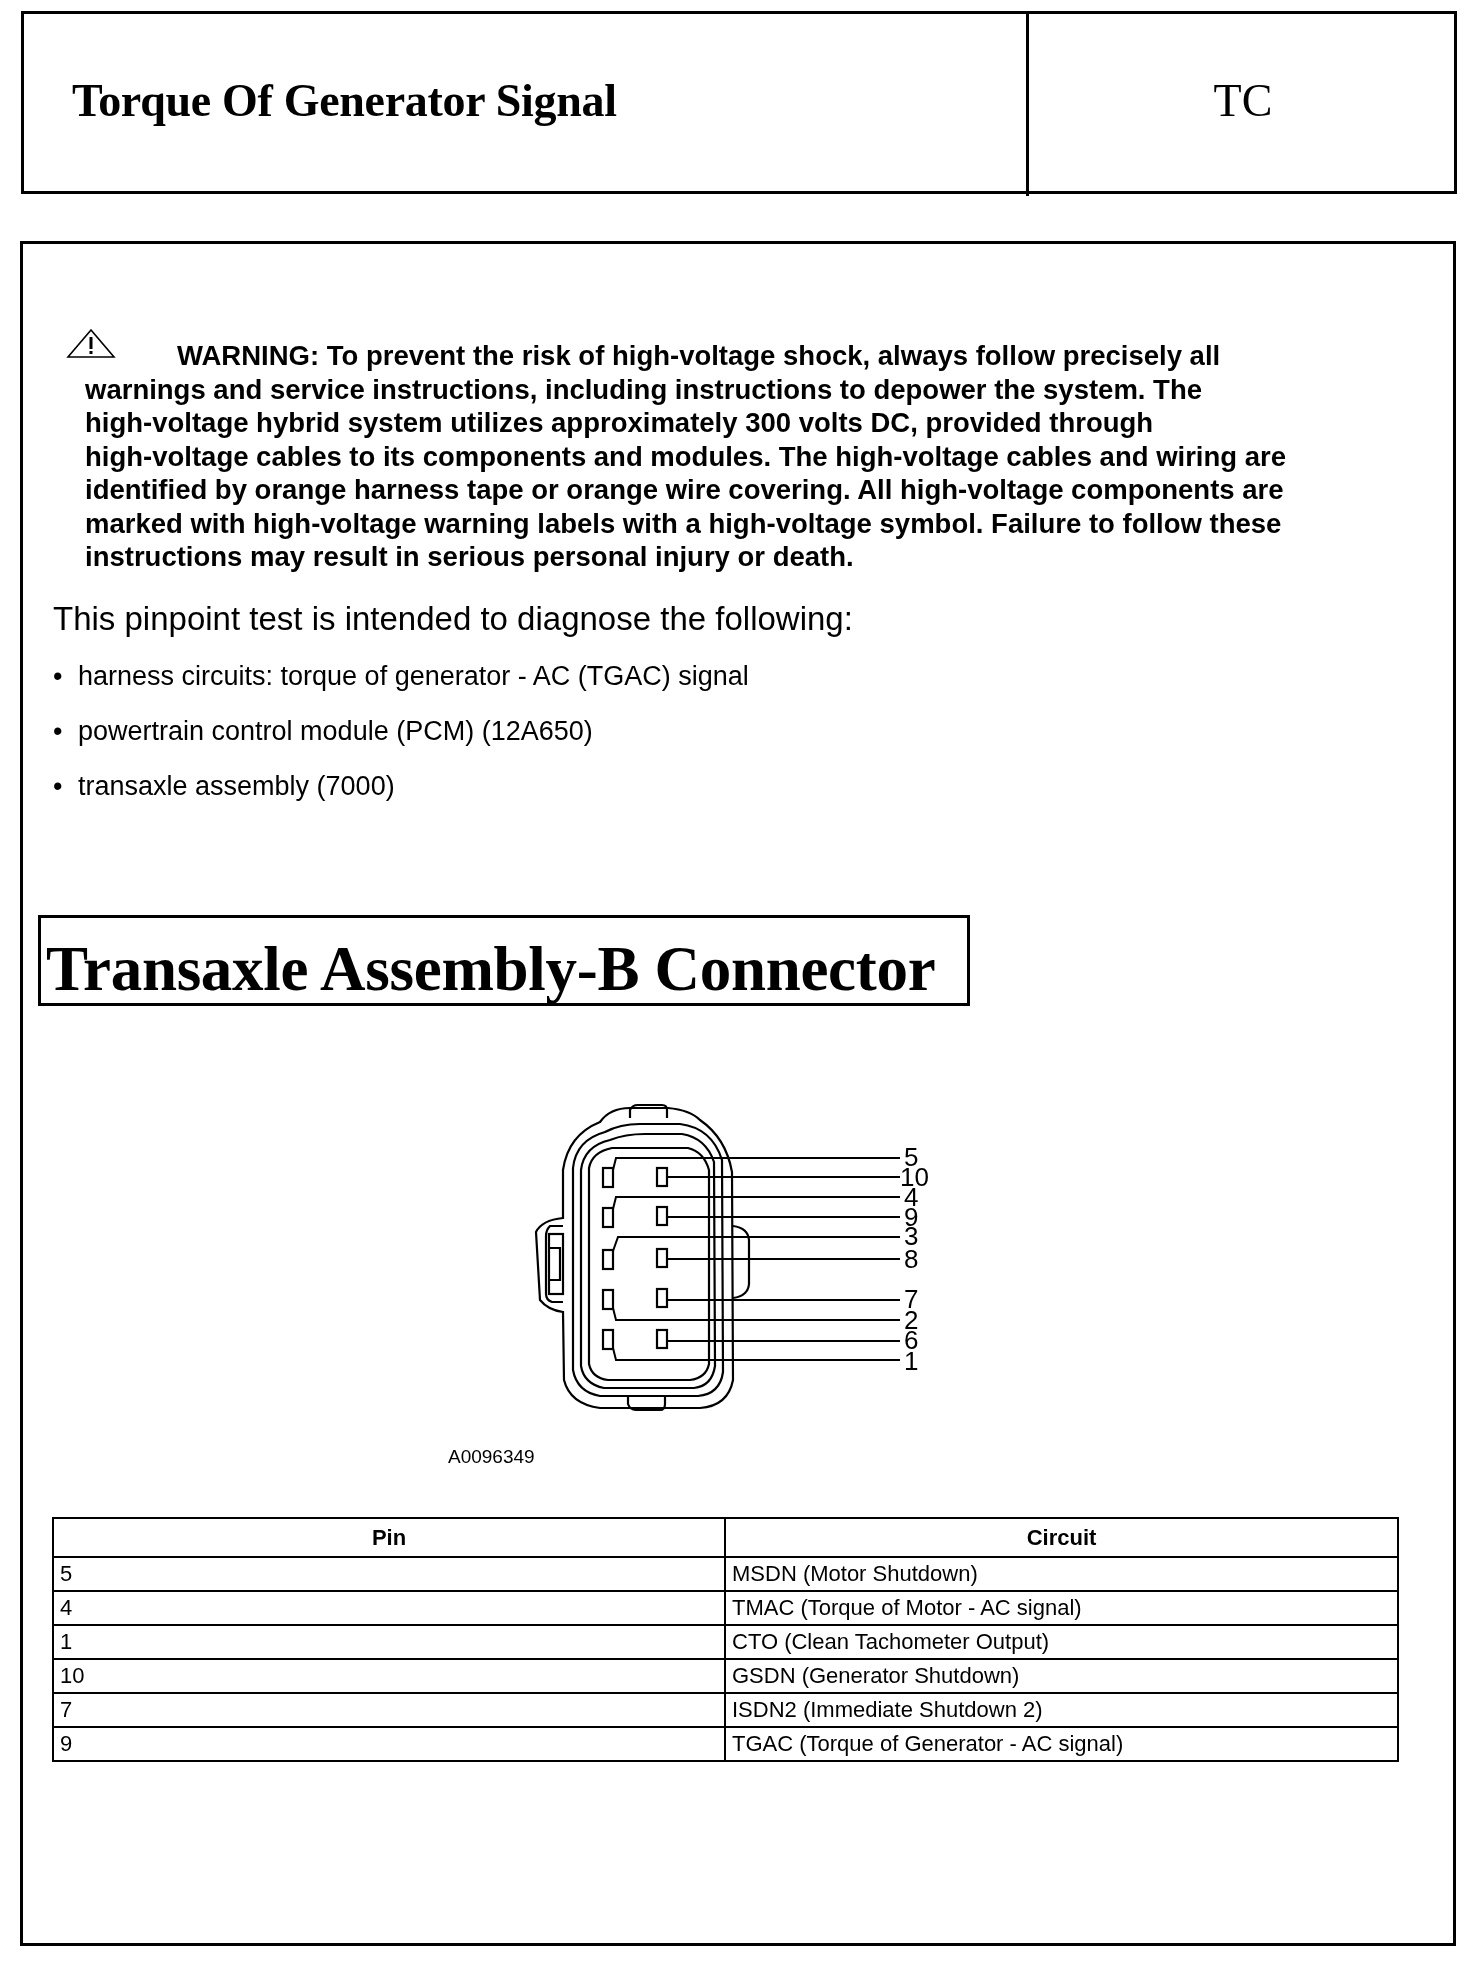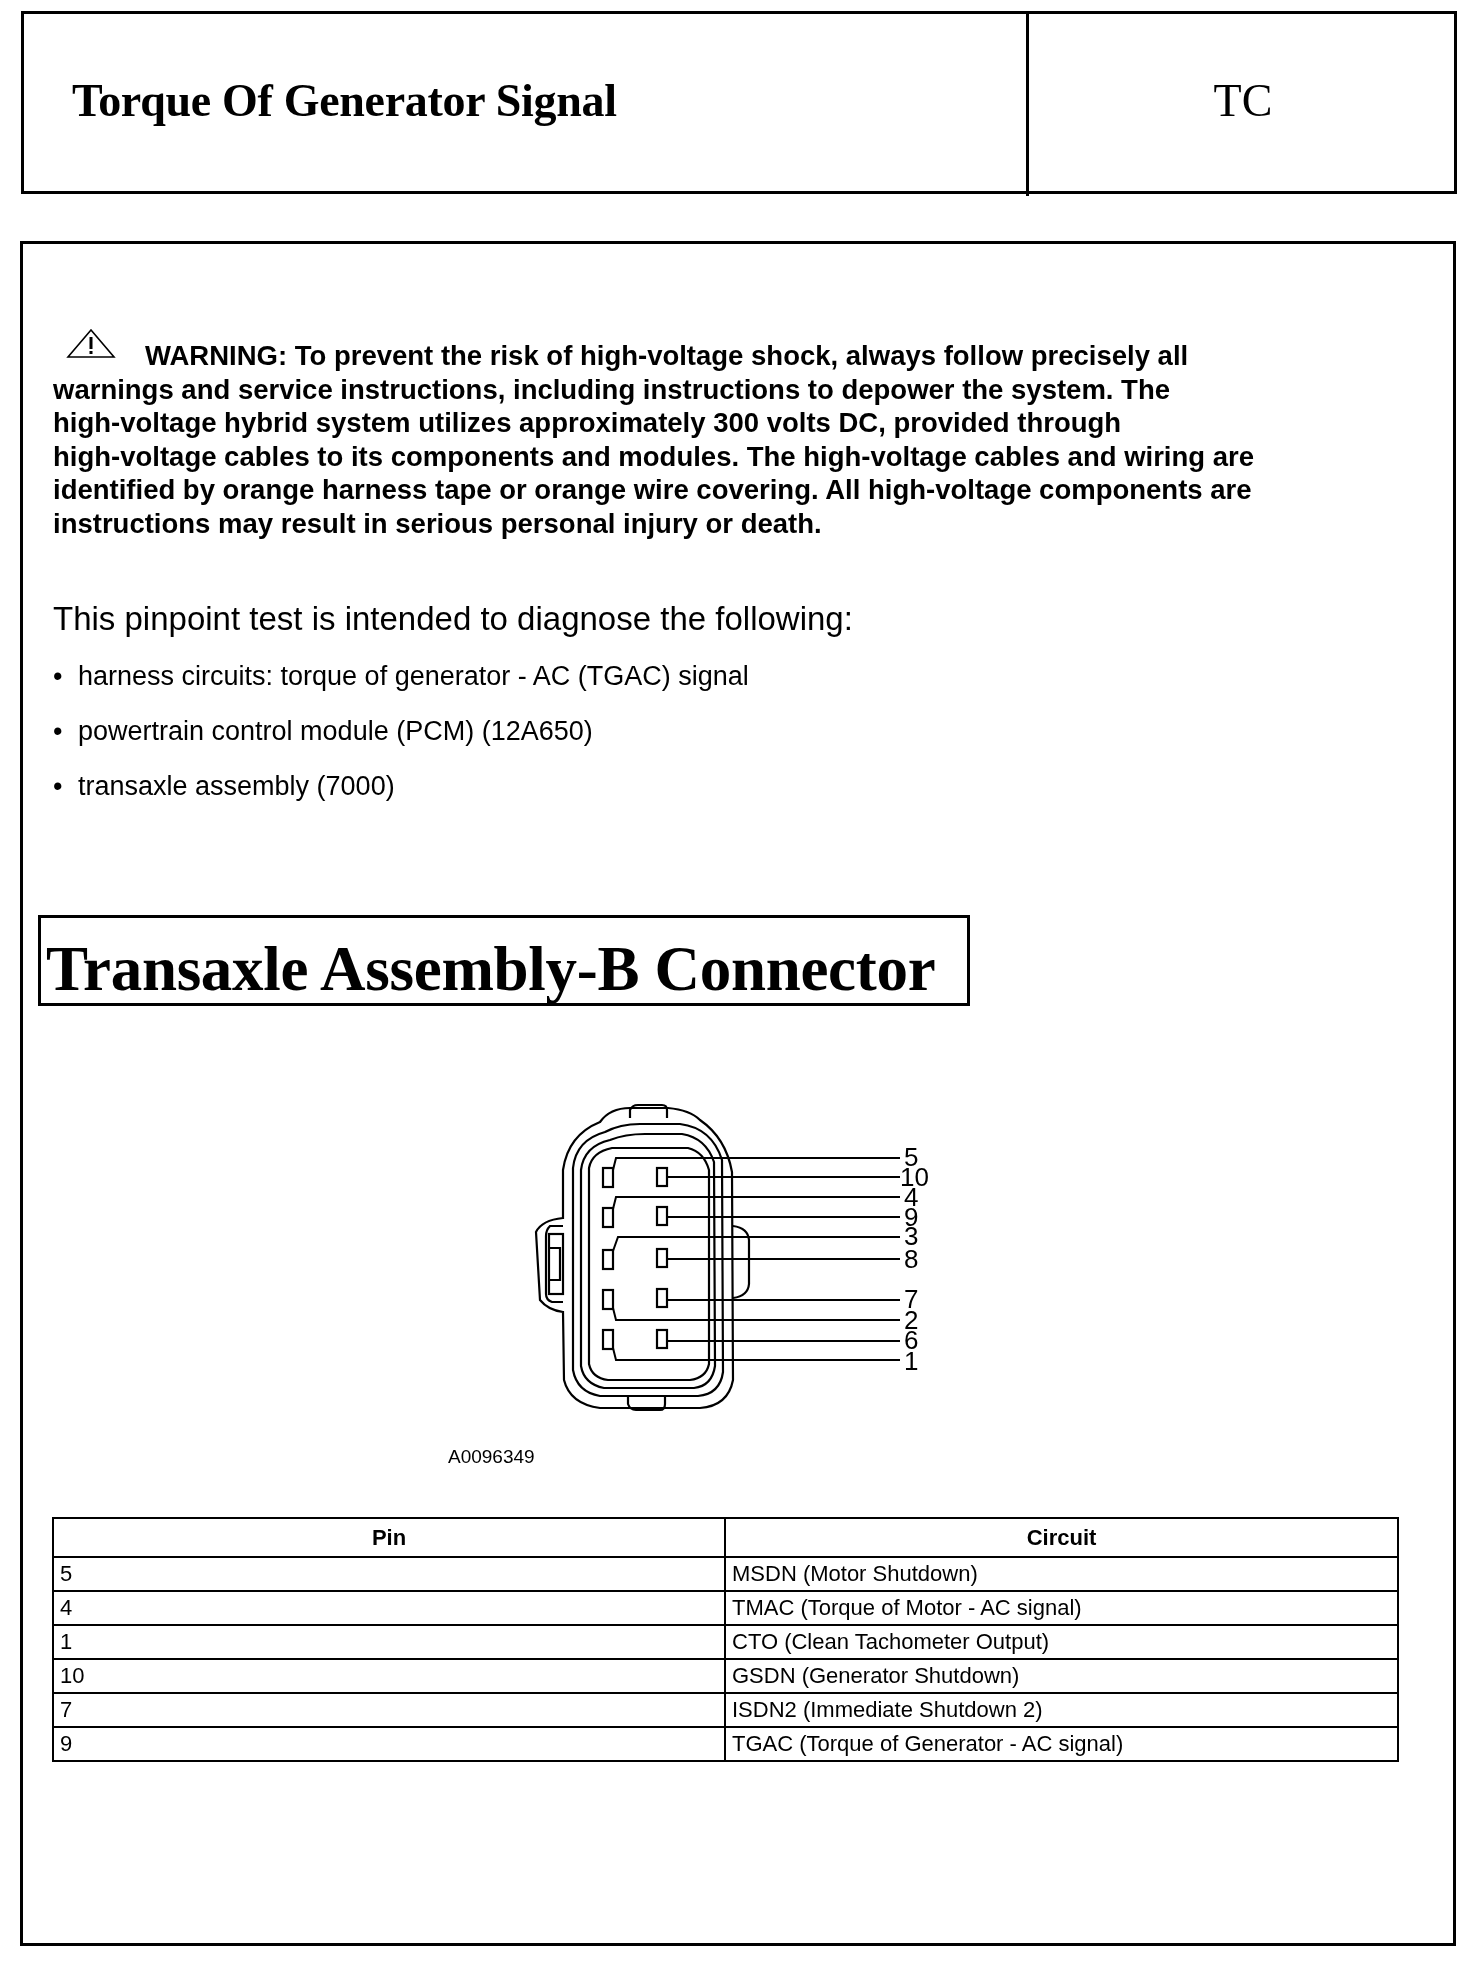--- a/index.html
+++ b/index.html
@@ -10,21 +10,21 @@
   .header-box { left: 21px; top: 11px; width: 1436px; height: 183px; border: 3px solid #000; box-sizing: border-box; }
   .header-divider { left: 1026px; top: 11px; width: 3px; height: 185px; background: #000; }
   .header-title { left: 72px; top: 78px; font-family: "Liberation Serif", "DejaVu Serif", serif; font-weight: bold; font-size: 46px; letter-spacing: -0.3px; line-height: 1; white-space: nowrap; }
   .header-code { left: 1029px; width: 428px; top: 78px; text-align: center; font-family: "Liberation Serif", "DejaVu Serif", serif; font-weight: normal; font-size: 46px; line-height: 1; }
 
   
   .main-box { left: 20px; top: 241px; width: 1436px; height: 1705px; border: 3px solid #000; box-sizing: border-box; }
 
   
   .warning-block { left: 53px; top: 339px; width: 1380px; font-family: "Liberation Sans", "DejaVu Sans", sans-serif; font-weight: bold; font-size: 27.5px; line-height: 33.5px; }
-  .warning-block .line { white-space: nowrap; display: block; }
+  .warning-block .line { white-space: nowrap; display: block; margin-left: 32px; }
   .warning-block .first { padding-left: 92px; }
   .warn-icon { left: 66px; top: 329px; width: 50px; height: 30px; }
 
   
   .intro { left: 53px; top: 603px; font-family: "Liberation Sans", "DejaVu Sans", sans-serif; font-size: 33px; line-height: 32px; white-space: nowrap; }
   .bullets { left: 53px; top: 660px; margin: 0; padding: 0; list-style: none; font-family: "Liberation Sans", "DejaVu Sans", sans-serif; font-size: 27px; line-height: 32px; }
   .bullets li { height: 55px; white-space: nowrap; display: flex; }
   .bullets .dot { display: inline-block; width: 25px; }
 
   
@@ -58,20 +58,21 @@
   <polygon points="25,1 2,28 48,28" fill="none" stroke="#000" stroke-width="1.6"></polygon>
   <rect x="23.5" y="8" width="3" height="12" fill="#000"></rect>
   <rect x="23.5" y="22" width="3" height="3" fill="#000"></rect>
 </svg>
 <div class="abs warning-block">
   <span class="line first">WARNING: To prevent the risk of high-voltage shock, always follow precisely all</span>
   <span class="line">warnings and service instructions, including instructions to depower the system. The</span>
   <span class="line">high-voltage hybrid system utilizes approximately 300 volts DC, provided through</span>
   <span class="line">high-voltage cables to its components and modules. The high-voltage cables and wiring are</span>
   <span class="line">identified by orange harness tape or orange wire covering. All high-voltage components are</span>
+  <span class="line">marked with high-voltage warning labels with a high-voltage symbol. Failure to follow these</span>
   <span class="line">instructions may result in serious personal injury or death.</span>
 </div>
 
 <div class="abs intro">This pinpoint test is intended to diagnose the following:</div>
 <ul class="abs bullets">
   <li>
       <span class="dot">•</span>
       <span>harness circuits: torque of generator - AC (TGAC) signal</span>
     </li>
   <li>

